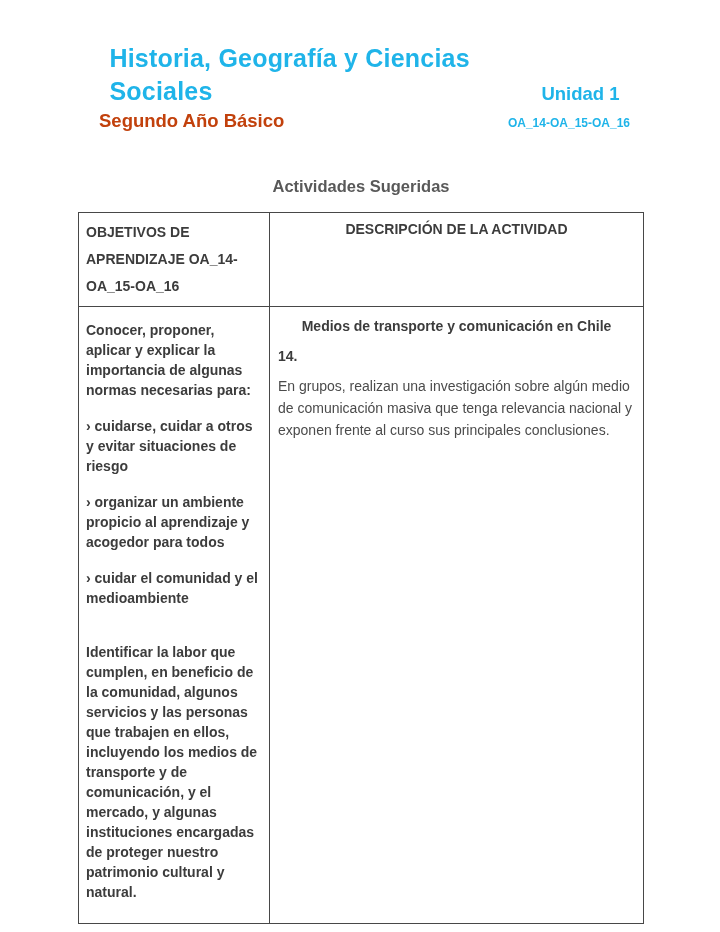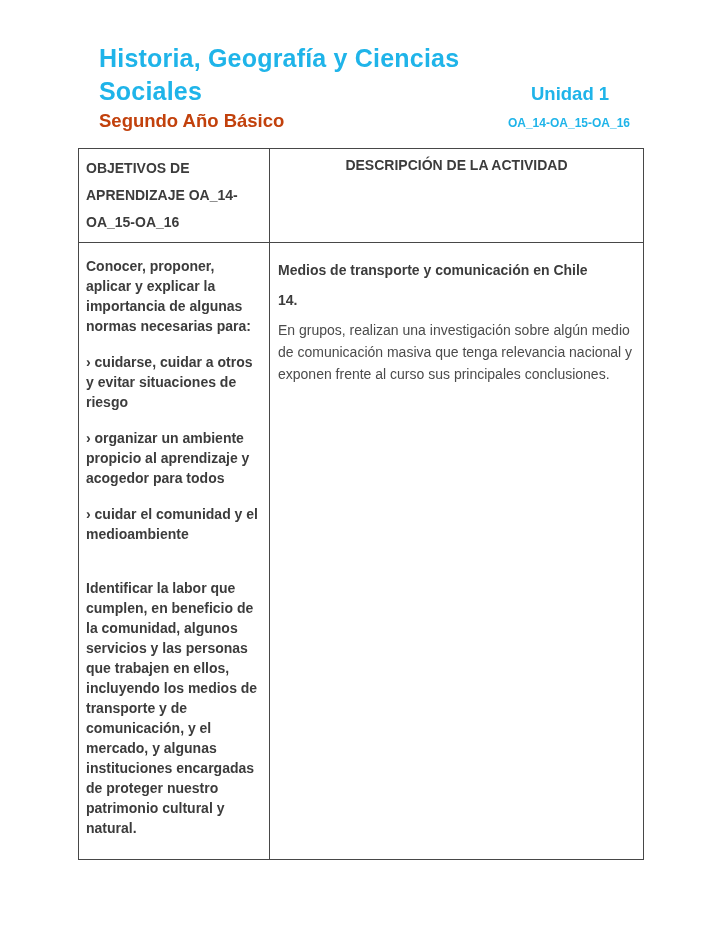--- a/index.html
+++ b/index.html
@@ -14,21 +14,21 @@
     overflow: hidden;
     color: #3c3c3c;
   }
   .doc-header {
     margin-left: 99px;
     width: 531px;
   }
   .header-row-top {
     display: flex;
     align-items: flex-end;
-    justify-content: flex-start;
+    justify-content: center;
   }
   .doc-title {
     margin: 0;
     width: 432px;
     font-size: 25px;
     line-height: 33px;
     font-weight: bold;
     color: var(--accent, #1FB4E9);
     letter-spacing: 0.2px;
   }
@@ -99,22 +99,23 @@
     font-weight: bold;
   }
   td.description-cell {
     height: 555px;
     padding: 5px 8px;
     line-height: 20px;
   }
   .objectives-cell p { margin: 8px 0 16px; }
   .obj-second { margin-top: 34px !important; }
   .activity-topic {
-    margin: 12px 0 10px;
+    margin: 4px 0 10px;
     font-weight: bold;
+    text-align: center;
   }
   .activity-number {
     margin: 0 0 9px;
     font-weight: bold;
   }
   .activity-description {
     margin: 0;
     font-weight: normal;
     color: #4b4b4b;
     line-height: 22px;
@@ -129,20 +130,21 @@
     <div class="header-row-top">
       <h1 class="doc-title">Historia, Geografía y Ciencias Sociales</h1>
       <div class="unit-label">Unidad 1</div>
     </div>
     <div class="header-row-bottom">
       <div class="grade-label">Segundo Año Básico</div>
       <div class="oa-label">OA_14-OA_15-OA_16</div>
     </div>
   </header>
 
+  <h2 class="section-heading">Actividades Sugeridas</h2>
 
   <table class="activities-table">
     <thead>
       <tr>
         <th class="col-objectives">OBJETIVOS DE APRENDIZAJE OA_14-OA_15-OA_16</th>
         <th class="col-description">DESCRIPCIÓN DE LA ACTIVIDAD</th>
       </tr>
     </thead>
     <tbody>
       <tr>

